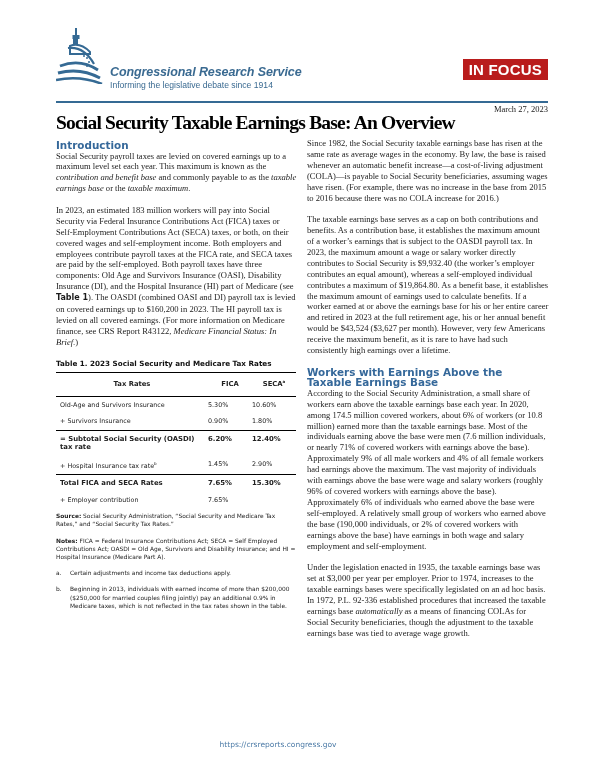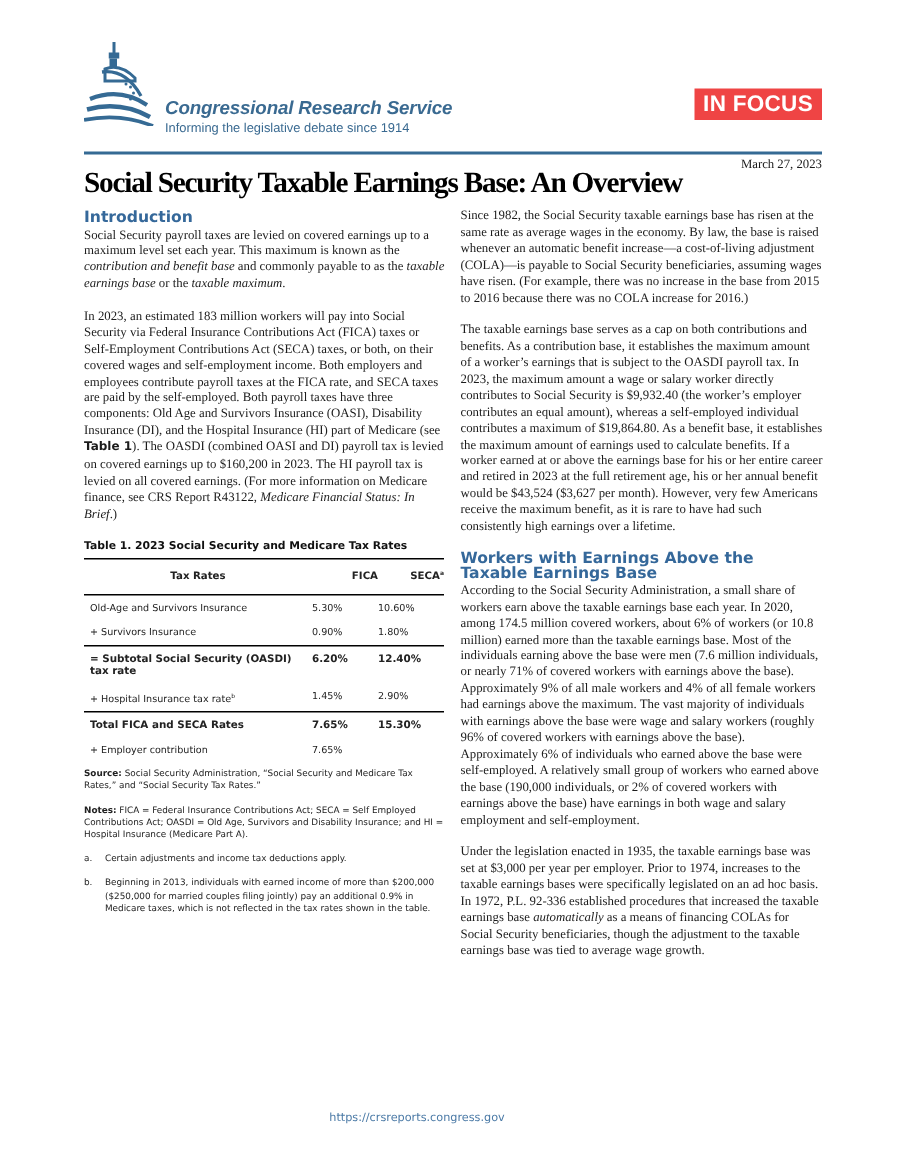--- a/index.html
+++ b/index.html
@@ -4,21 +4,21 @@
 <style>
   * { box-sizing: border-box; margin: 0; padding: 0; }
   html, body { width: 600px; height: 777px; background: #ffffff; overflow: hidden; }
   body { position: relative; font-family: "DejaVu Serif", "Liberation Serif", serif; color: #1a1a1a; }
 
   .header { position: absolute; left: 56px; top: 26px; width: 492px; height: 76px; }
   .logo-mark { position: absolute; left: 0; top: 0; width: 48px; height: 58px; }
   .brand { position: absolute; left: 54px; top: 39px; }
   .brand-name { font-family: "Liberation Sans", sans-serif; font-style: italic; font-weight: bold; font-size: 12.5px; color: #3a6a91; letter-spacing: -0.1px; white-space: nowrap; }
   .brand-tag { font-family: "Liberation Sans", sans-serif; font-size: 8.6px; color: #3a6a91; margin-top: 1px; white-space: nowrap; }
-  .in-focus { position: absolute; right: 0; top: 33px; background: #ef4444; color: #ffffff; font-family: "Liberation Sans", sans-serif; font-weight: bold; font-size: 15px; padding: 2px 6px 2px 6px; letter-spacing: 0.2px; }
+  .in-focus { position: absolute; right: 0; top: 33px; background: #b91c1c; color: #ffffff; font-family: "Liberation Sans", sans-serif; font-weight: bold; font-size: 15px; padding: 2px 6px 2px 6px; letter-spacing: 0.2px; }
   .header-rule { position: absolute; left: 0; top: 75px; width: 492px; height: 1.5px; background: #356a94; }
 
   .date { position: absolute; right: 52px; top: 104px; font-size: 8.5px; font-family: "Liberation Serif", serif; }
   .title { position: absolute; left: 56px; top: 112px; font-family: "Liberation Serif", serif; font-weight: bold; font-size: 19.5px; letter-spacing: -0.8px; color: #000; white-space: nowrap; }
 
   .col { position: absolute; top: 140px; width: 242px; font-family: "Liberation Serif", serif; font-size: 8.55px; line-height: 10.9px; color: #1c1c1c; }
   .col-left { left: 56px; }
   .col-right { left: 307px; }
   .col p { margin-bottom: 10.8px; }
   .col i { font-style: italic; }
@@ -27,21 +27,21 @@
   .tbl-title { font-family: "DejaVu Sans", sans-serif; font-weight: bold; font-size: 7.2px; color: #111; margin-top: 2px; margin-bottom: 3px; white-space: nowrap; }
   table { width: 240px; border-collapse: collapse; font-family: "DejaVu Sans", sans-serif; font-size: 6.4px; color: #222; }
   th { font-weight: bold; font-size: 6.8px; padding: 4px 0 5px 0; border-top: 1.5px solid #000; border-bottom: 1px solid #000; }
   td { padding: 4px 0 4px 0; vertical-align: top; line-height: 8.5px; }
   td.lbl { padding-left: 4px; width: 152px; }
   td.num { width: 44px; }
   tr.bold td { font-weight: bold; font-size: 6.9px; }
   tr.topline td { border-top: 1px solid #000; }
   tr.last td { border-bottom: 1.5px solid #000; }
   th.c1 { text-align: center; }
-  th.c2, th.c3 { text-align: right; }
+  th.c2, th.c3 { text-align: center; }
   sup { font-size: 4px; vertical-align: super; }
 
   .tnotes { font-family: "DejaVu Sans", sans-serif; font-size: 5.9px; line-height: 8.2px; color: #222; margin-top: 4px; }
   .tnotes p { margin-bottom: 8px; }
   .tnotes b { font-weight: bold; }
   .fn { display: flex; }
   .fn .fl { width: 14px; flex-shrink: 0; }
 
   .footer { position: absolute; top: 740px; left: 0; width: 556px; text-align: center; font-family: "DejaVu Sans", sans-serif; font-size: 7.5px; color: #4b7aa6; }
 </style>

